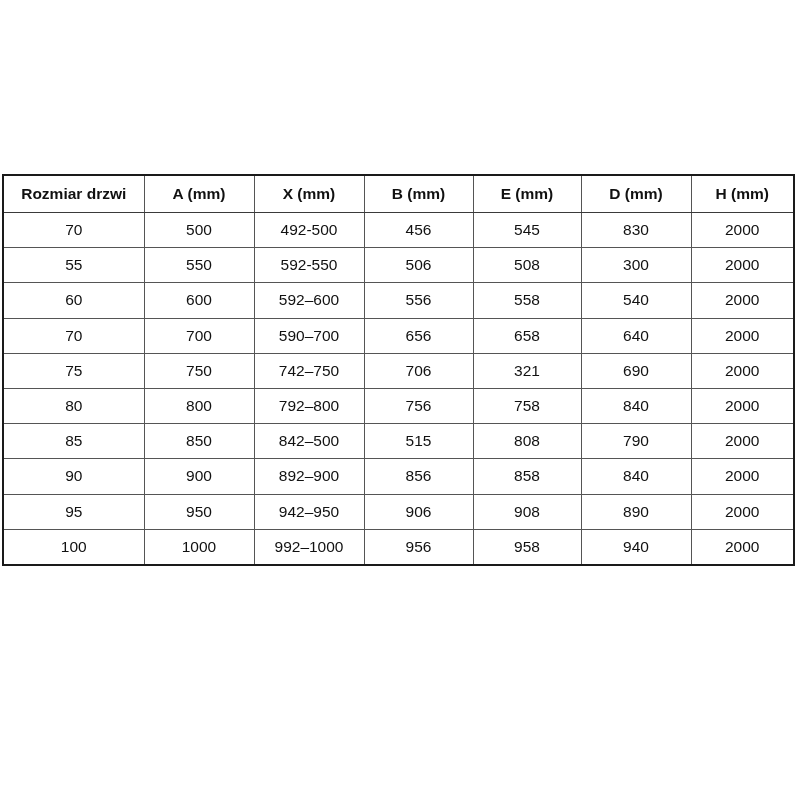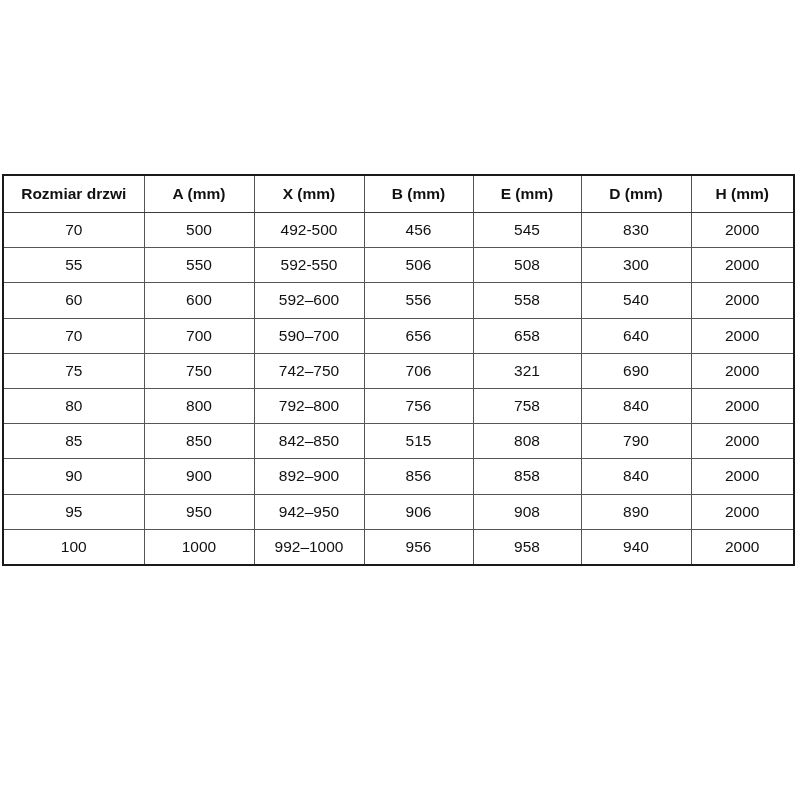--- a/index.html
+++ b/index.html
@@ -129,21 +129,21 @@
           <td>800</td>
           <td>792–800</td>
           <td>756</td>
           <td>758</td>
           <td>840</td>
           <td>2000</td>
         </tr>
         <tr>
           <td>85</td>
           <td>850</td>
-          <td>842–850</td>
+          <td>842–500</td>
           <td>515</td>
           <td>808</td>
           <td>790</td>
           <td>2000</td>
         </tr>
         <tr>
           <td>90</td>
           <td>900</td>
           <td>892–900</td>
           <td>856</td>

